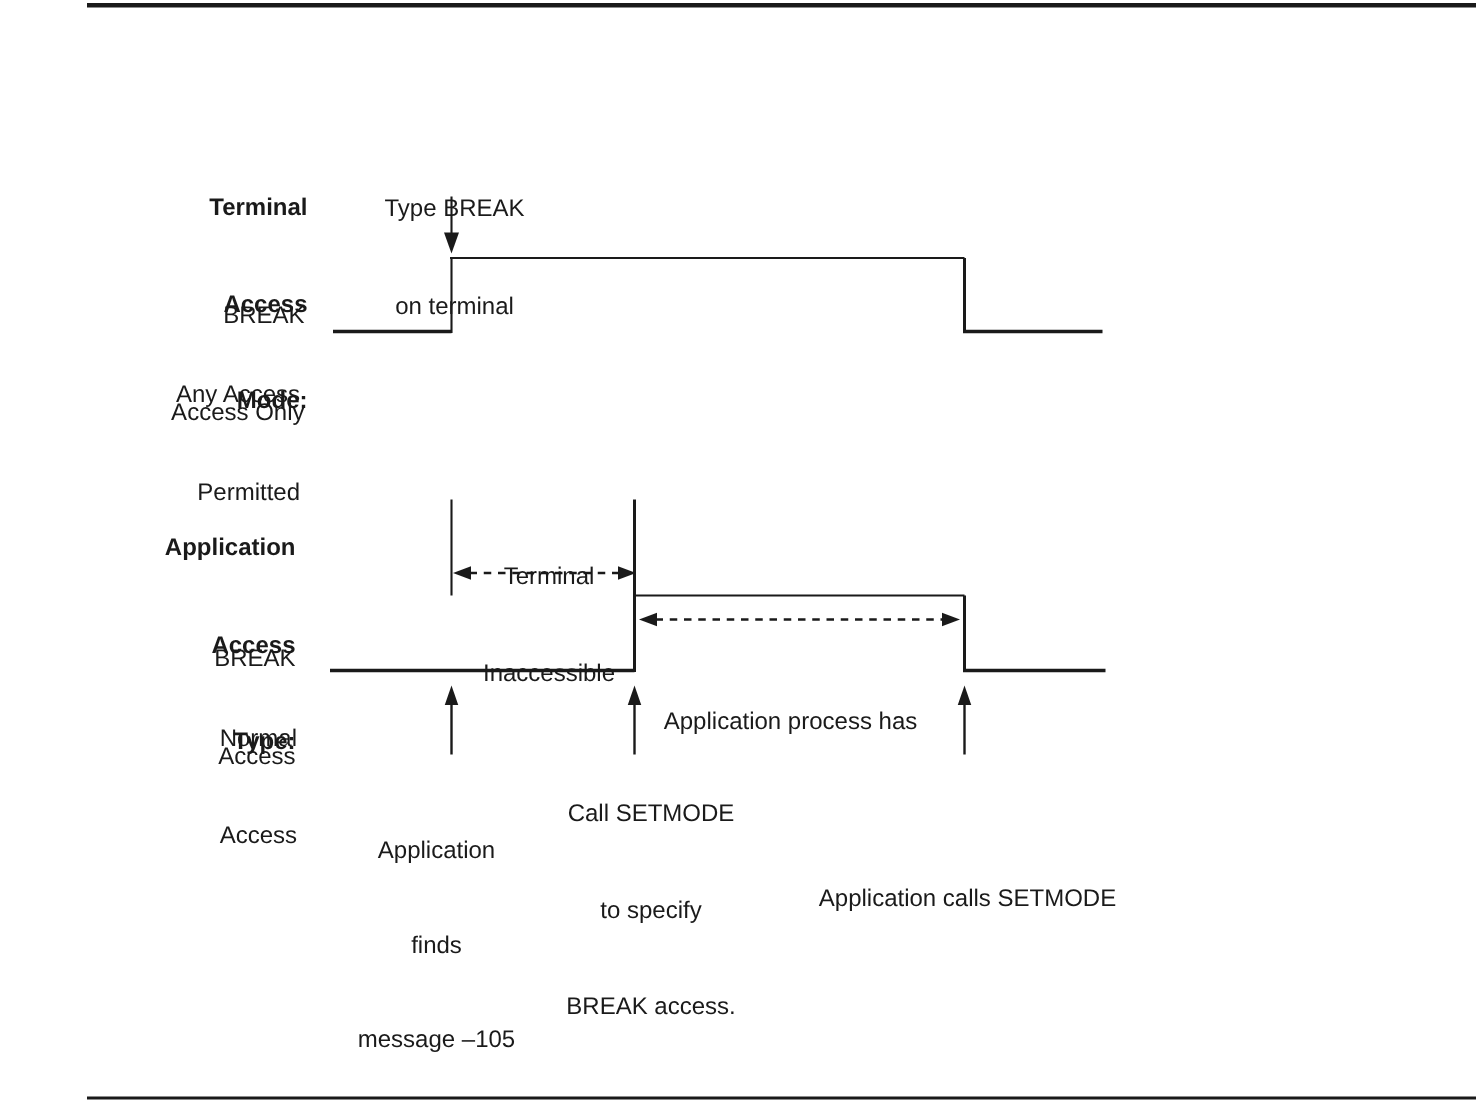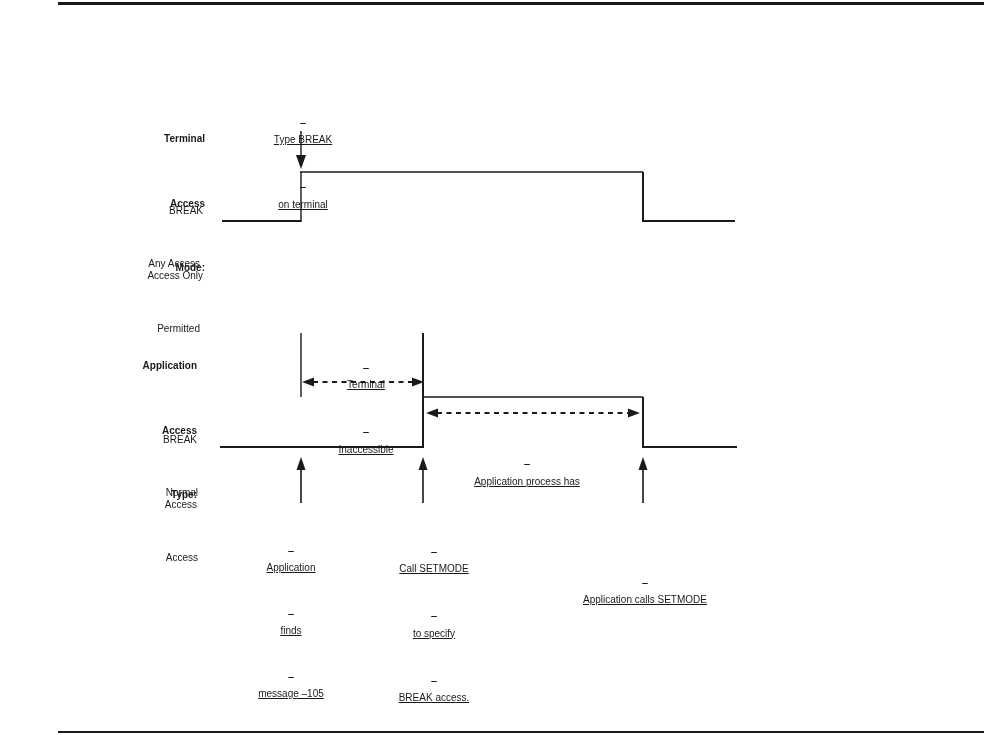--- a/index.html
+++ b/index.html
@@ -6,39 +6,39 @@
   * { margin: 0; padding: 0; box-sizing: border-box; }
   html, body { width: 984px; height: 735px; background: var(--bg); overflow: hidden; }
   body { position: relative; font-family: "Liberation Sans", sans-serif; color: var(--ink); }
 
   .rule { position: absolute; background: var(--ink); }
   #top-rule { left: 58px; right: 0; top: 2px; height: 3px; }
   #bottom-rule { left: 58px; right: 0; top: 731px; height: 2px; }
 
   svg.overlay { position: absolute; left: 0; top: 0; width: 984px; height: 735px; color: var(--ink); }
 
-  .txt { position: absolute; font-size: 10px; line-height: 21.5px; white-space: pre; }
+  .txt { position: absolute; font-size: 16px; line-height: 21.5px; white-space: pre; }
   .txt div { white-space: pre; }
   .bold { font-weight: bold; }
   .right { text-align: right; }
-  .center { text-align: center; transform: translateX(-50%); text-decoration: underline; }
+  .center { text-align: center; transform: translateX(-50%); }
 
   #d1-header   { top: 85px;  right: 779px; }
   #d1-event    { top: 86px;  left: 303px; }
   #d1-high-lbl { top: 157px; right: 781px; }
   #d1-low-lbl  { top: 210px; right: 784px; }
 
   #d2-header   { top: 312px; right: 787px; }
   #d2-inacc    { top: 331px; left: 366px; }
   #d2-high-lbl { top: 386px; right: 787px; }
   #d2-low-lbl  { top: 439px; right: 786px; }
   #d2-note     { top: 427px; left: 527px; line-height: 22px; }
 
   #ev1 { top: 515px; left: 291px; line-height: 21px; }
-  #ev2 { top: 515px; left: 434px; }
+  #ev2 { top: 489px; left: 434px; }
   #ev3 { top: 546px; left: 645px; }
 </style>
 </head>
 <body>
 
 <div id="top-rule" class="rule"></div>
 <div id="bottom-rule" class="rule"></div>
 
 <svg class="overlay" viewBox="0 0 984 735">
 

